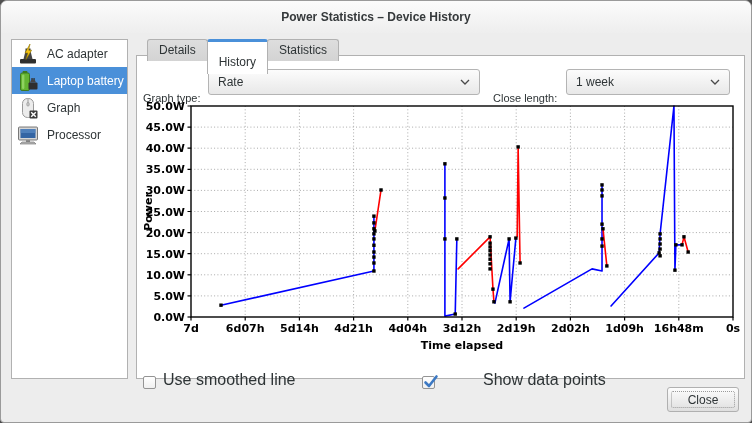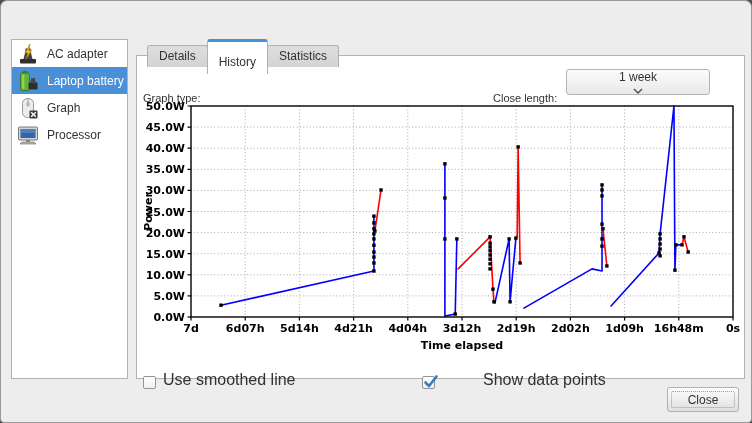--- a/index.html
+++ b/index.html
@@ -11,21 +11,21 @@
             display:flex;align-items:center;justify-content:center;}
   .title{font-size:12px;font-weight:bold;color:#35393b;}
   
   .sidebar{position:absolute;left:10px;top:38px;width:117px;height:340px;background:#fff;
            border:1px solid #b1b1b1;box-sizing:border-box;}
   .side-item{height:27px;display:flex;align-items:center;gap:7px;padding-left:4px;
              font-size:12px;color:#2e3436;cursor:default;}
   .side-item.selected{background:#4a90d9;color:#ffffff;}
   .side-item svg{flex:0 0 auto;}
   
-  .tabs{position:absolute;left:146px;top:38px;display:flex;align-items:center;z-index:3;}
+  .tabs{position:absolute;left:146px;top:38px;display:flex;align-items:flex-start;z-index:3;}
   .tab{font-size:12px;color:#2e3436;padding:3px 11px 4px 11px;background:linear-gradient(#dedede,#d3d3d3);
        border:1px solid #b1b1b1;border-bottom:none;margin-right:-1px;border-radius:3px 3px 0 0;}
   .tab.active{background:#ffffff;border-top:3px solid #4a90d9;padding-top:13px;margin-bottom:-1px;
               padding-bottom:5px;position:relative;z-index:4;}
   .notebook{position:absolute;left:135px;top:54px;width:609px;height:324px;background:#ffffff;
             border:1px solid #b1b1b1;box-sizing:border-box;z-index:2;}
   
   .ctl-label{position:absolute;font-size:11px;color:#2e3436;top:36px;}
   .select{position:absolute;top:13px;height:26px;box-sizing:border-box;border:1px solid #b4b4b4;
           border-radius:3px;background:linear-gradient(#fcfcfc,#e8e8e8);display:flex;align-items:center;
@@ -42,20 +42,23 @@
              background:linear-gradient(#fdfdfd,#dfdfdf);border:1px solid #b0b0b0;border-radius:3px;
              font-size:12px;color:#2e3436;font-family:"Liberation Sans",sans-serif;position:absolute;}
   .close-btn::after{content:"";position:absolute;left:3px;top:3px;right:3px;bottom:3px;
              border:1px dotted #9a9a9a;border-radius:2px;}
 </style>
 </head>
 <body>
 
 <div class="window">
 
+  <div class="titlebar">
+    <span class="title">Power Statistics – Device History</span>
+  </div>
 
   <div class="sidebar">
     <div class="side-item">
       <svg width="24" height="24" viewBox="0 0 24 24">
         <rect x="4" y="17" width="16" height="4.5" rx="1" fill="#2f2f2f"></rect>
         <path d="M7.5 17 L9.5 9 L14.5 9 L16.5 17 Z" fill="#454545"></path>
         <rect x="9.5" y="6.5" width="1.8" height="3" fill="#2f2f2f"></rect>
         <rect x="12.7" y="6.5" width="1.8" height="3" fill="#2f2f2f"></rect>
         <path d="M14 2 L9 11 L11.8 11 L10 17.5 L15.6 8.2 L12.6 8.2 Z" fill="#f5c211" stroke="#8f7400" stroke-width="0.6"></path>
       </svg>
@@ -97,23 +100,29 @@
 
   <div class="tabs">
     <div class="tab">Details</div>
     <div class="tab active">History</div>
     <div class="tab">Statistics</div>
   </div>
 
   <div class="notebook">
 
     <span class="ctl-label" style="left:6px;">Graph type:</span>
+    <div class="select" style="left:71px;width:272px;">
+      <span>Rate</span>
+      <svg width="10" height="6" viewBox="0 0 10 6">
+        <path d="M1 1 L5 5 L9 1" fill="none" stroke="#4a4a4a" stroke-width="1.3"></path>
+      </svg>
+    </div>
 
     <span class="ctl-label" style="left:356px;">Close length:</span>
-    <div class="select" style="left:429px;width:144px;flex-direction:column;">
+    <div class="select" style="left:429px;width:164px;">
       <span>1 week</span>
       <svg width="10" height="6" viewBox="0 0 10 6">
         <path d="M1 1 L5 5 L9 1" fill="none" stroke="#4a4a4a" stroke-width="1.3"></path>
       </svg>
     </div>
 
     <svg id="chart-svg" class="chart" width="604" height="252" viewBox="0 0 604 252">
         <rect x="50" y="7" width="542" height="211" fill="#ffffff"></rect>
         <line x1="104.20000000000005" y1="7" x2="104.20000000000005" y2="218" stroke="#a9a9a9" stroke-width="1" stroke-dasharray="1,2.3"></line>
         <line x1="158.39999999999998" y1="7" x2="158.39999999999998" y2="218" stroke="#a9a9a9" stroke-width="1" stroke-dasharray="1,2.3"></line>

